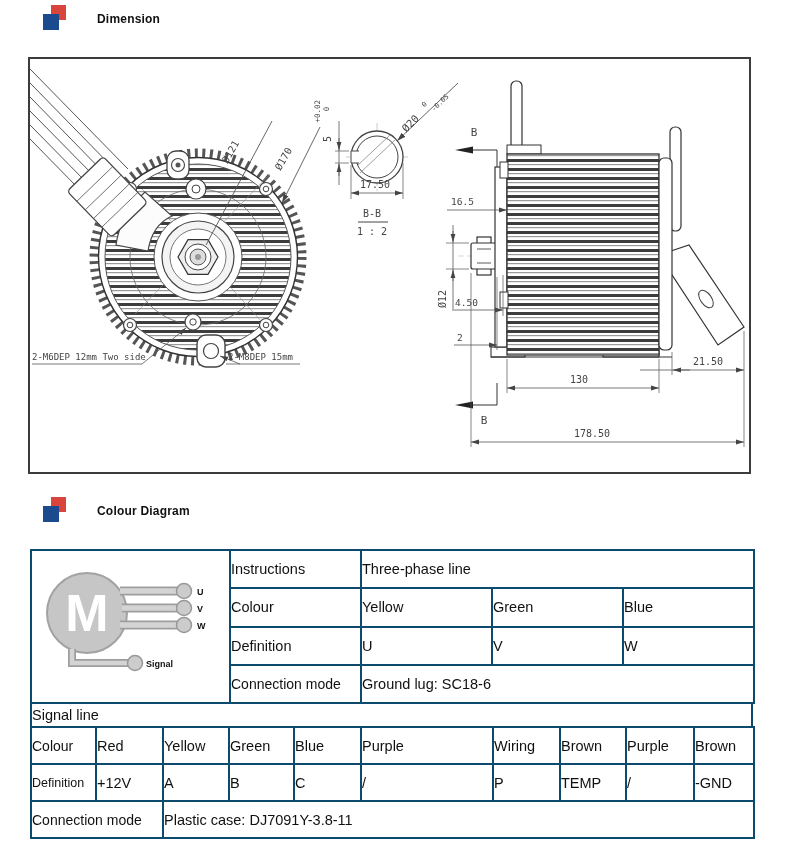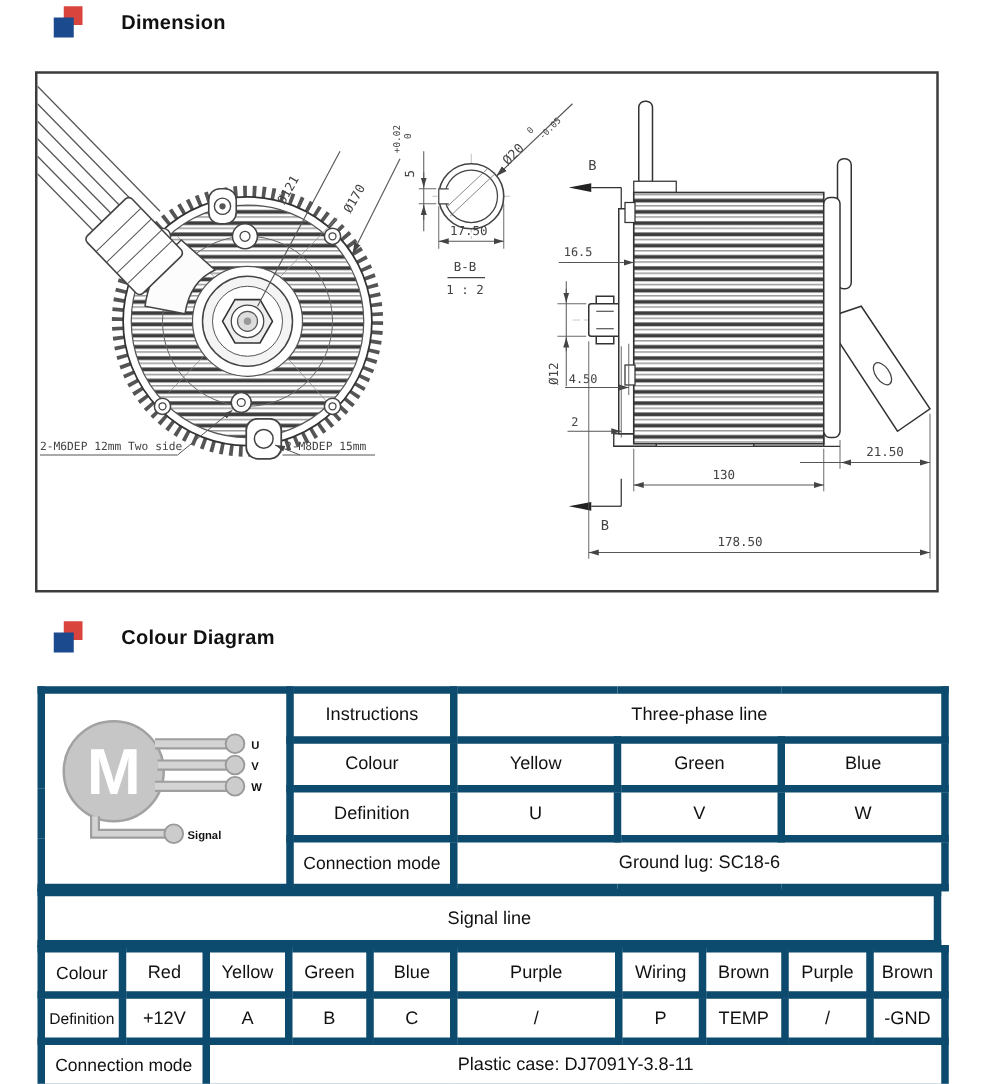--- a/index.html
+++ b/index.html
@@ -1,27 +1,27 @@
 <!DOCTYPE html>
 <html><head>
 <meta charset="utf-8">
 <style>
   html,body{margin:0;padding:0;background:#fff;}
   body{width:795px;height:867px;position:relative;font-family:"Liberation Sans",sans-serif;color:#111;}
   .section-header{position:absolute;display:flex;align-items:center;}
   .logo{position:relative;width:27px;height:27px;flex:0 0 27px;}
   .logo .sq-red{position:absolute;right:1px;top:0;width:15px;height:15px;}
   .logo .sq-blue{position:absolute;left:3px;bottom:2px;width:16px;height:16px;}
-  .section-title{font-size:16px;font-weight:bold;margin-left:30px;letter-spacing:.2px;}
+  .section-title{font-size:12px;font-weight:bold;margin-left:30px;letter-spacing:.2px;}
   #dim-frame{position:absolute;left:28px;top:57px;width:719px;height:413px;border:2px solid #3c3c3c;}
   #tables{position:absolute;left:30px;top:549px;width:723px;}
   table{border-collapse:collapse;table-layout:fixed;width:723px;}
   table.mt{margin-top:-2px;}
-  td{border:6px solid #0c4a6e;text-align:center;font-size:14.5px;padding:0;overflow:hidden;white-space:nowrap;}
-  .h38{height:37px;} .h40{height:41px;}
+  td{border:2px solid #0c4a6e;text-align:left;font-size:14.5px;padding:0;overflow:hidden;white-space:nowrap;}
+  .h38{height:37px;} .h40{height:24px;}
   .small-cell{font-size:12.5px;}
   .conn-cell{font-size:14px;}
   svg text{font-family:"DejaVu Sans Mono",monospace;fill:#444;}
   .dimtxt{font-size:10px;} .dimtxt2{font-size:9.5px;} .lbl-small{font-size:9px;}
   .motor-label{font-family:"Liberation Sans",sans-serif;font-weight:bold;font-size:9px;fill:#111;}
 </style>
 </head>
 <body>
 
 <div class="section-header" style="left:40px;top:5px;">

